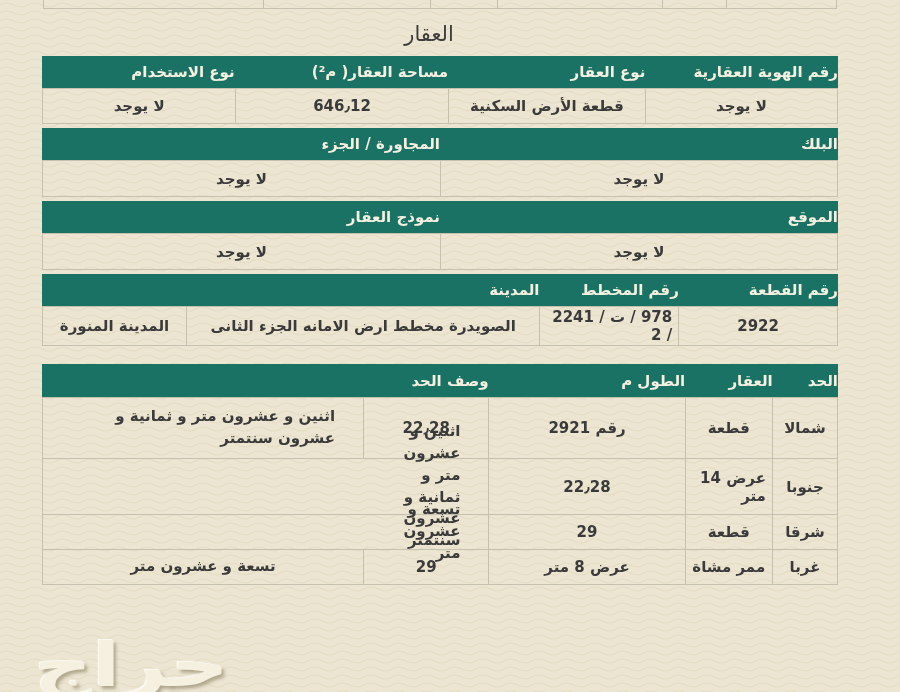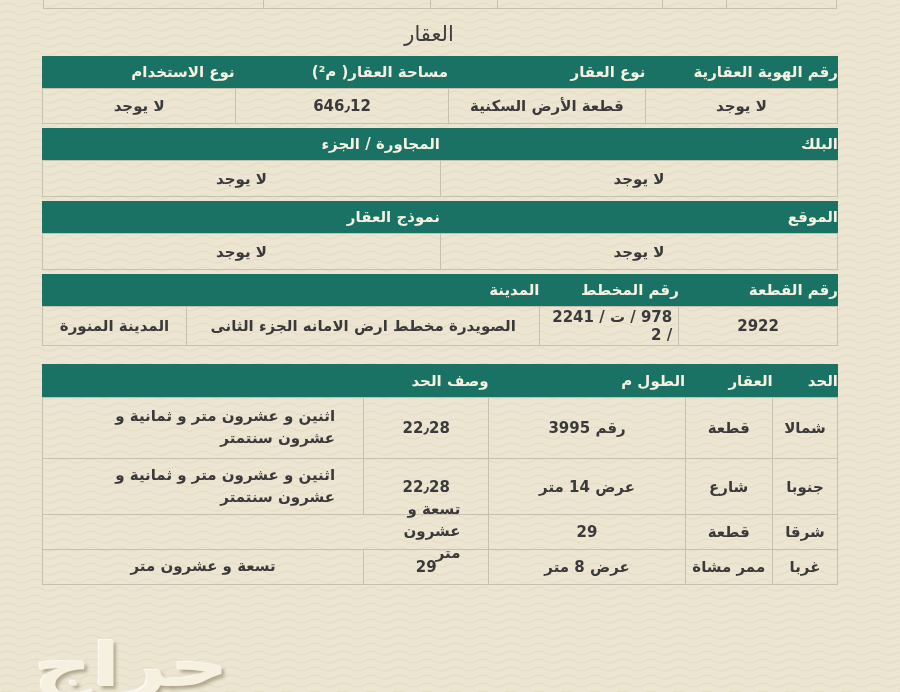--- a/index.html
+++ b/index.html
@@ -183,28 +183,27 @@
       <div class="sec-h cols-t2h h33">
         <div class="th">الحد</div>
         <div class="th">العقار</div>
         <div class="th">الطول م</div>
         <div class="th">وصف الحد</div>
       </div>
 
       <div class="row cols-t2 h62 first">
         <div class="td">شمالا</div>
         <div class="td">قطعة</div>
-        <div class="td">رقم 3995</div>
+        <div class="td">رقم 2921</div>
         <div class="td">22٫28</div>
         <div class="td len-text">اثنين و عشرون متر و ثمانية و عشرون سنتمتر</div>
       </div>
 
       <div class="row cols-t2 h56">
         <div class="td">جنوبا</div>
-        <div class="td">شارع</div>
         <div class="td">عرض 14 متر</div>
         <div class="td">22٫28</div>
         <div class="td len-text">اثنين و عشرون متر و ثمانية و عشرون سنتمتر</div>
       </div>
 
       <div class="row cols-t2 h35">
         <div class="td">شرقا</div>
         <div class="td">قطعة</div>
         <div class="td">29</div>
         <div class="td len-text">تسعة و عشرون متر</div>

